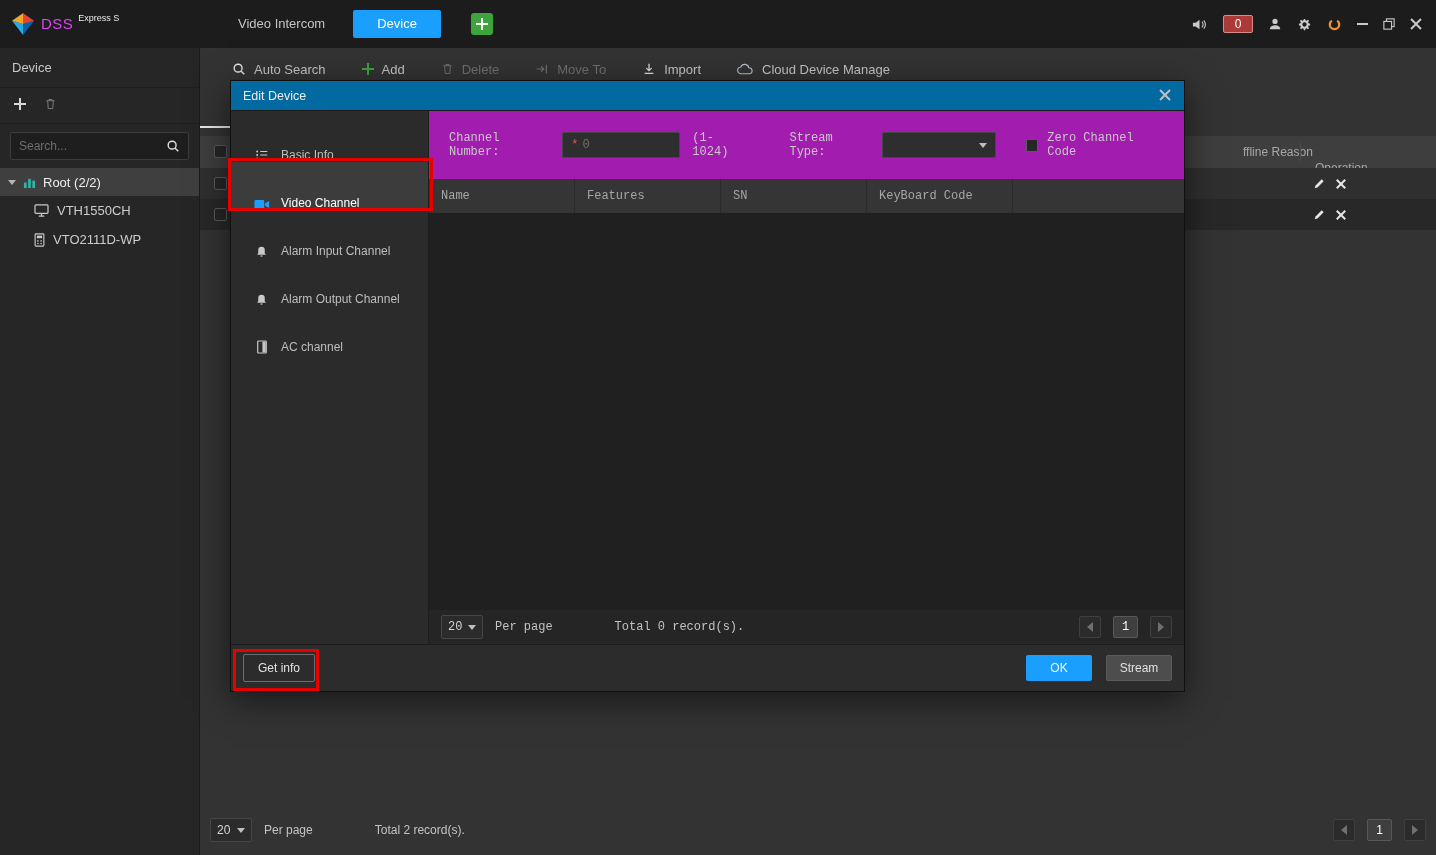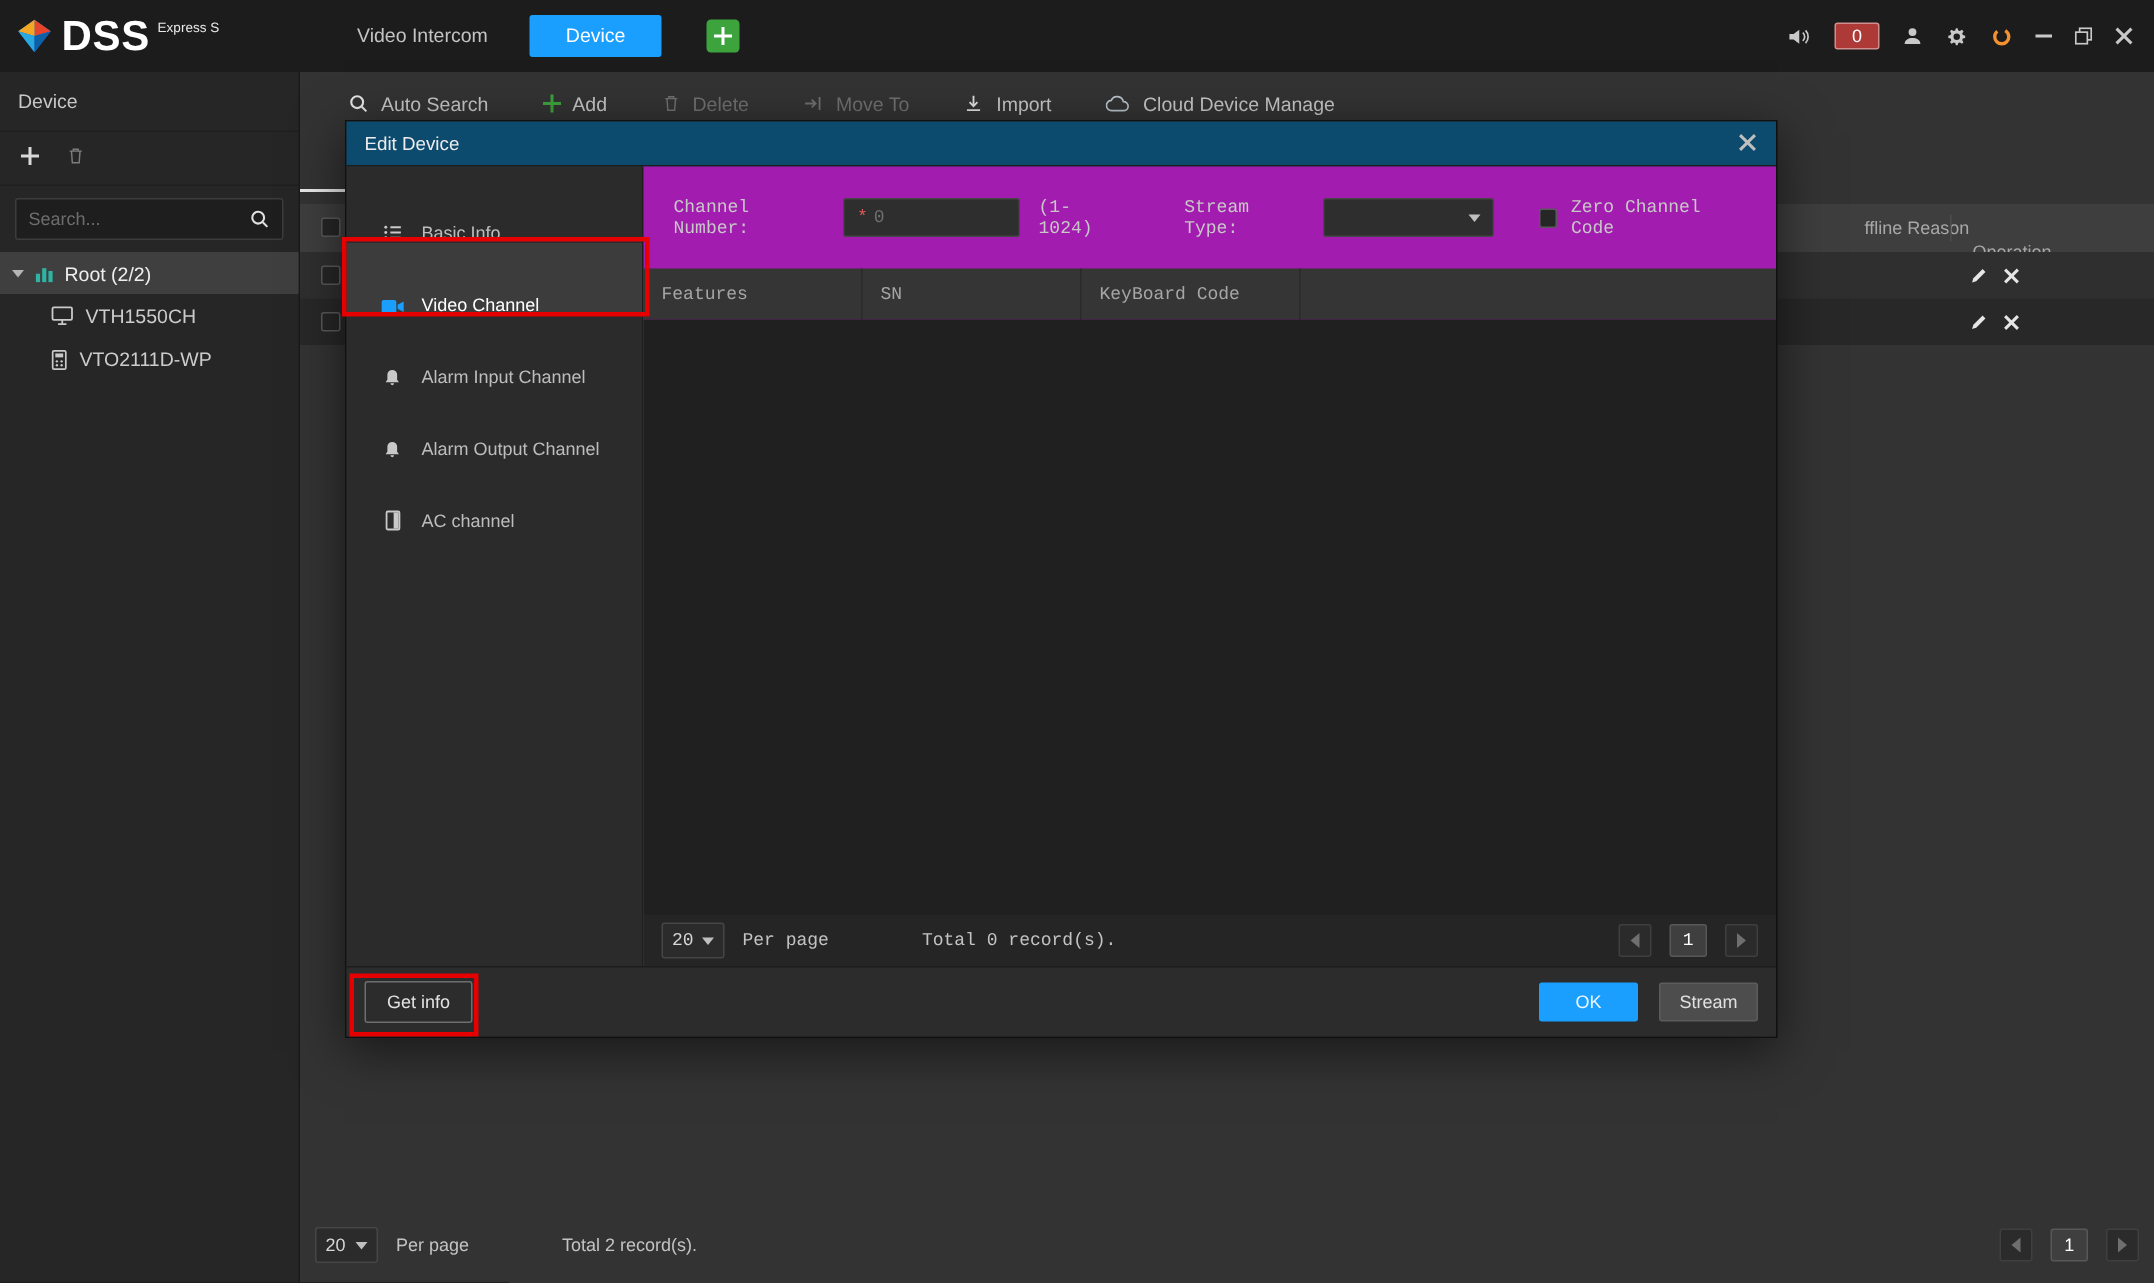--- a/index.html
+++ b/index.html
@@ -5,21 +5,21 @@
   * { margin:0; padding:0; box-sizing:border-box; }
   html,body { background:#111; }
   body { font-family:"Liberation Sans", sans-serif; }
   .screen { position:relative; width:1436px; height:855px; background:#333; overflow:hidden;
             color:#c8c8c8; font-size:12px; cursor:default; }
 
   
   .topbar { position:absolute; top:0; left:0; right:0; height:48px; background:#1c1c1c;
             display:flex; align-items:center; z-index:5; }
   .logo { width:200px; display:flex; align-items:flex-start; gap:5px; padding-left:10px; }
-  .logo-text { color:#ffffff; font-size:28px; font-weight:bold; letter-spacing:.5px; line-height:26px; }
+  .logo-text { color:#d946ef; font-size:15px; font-weight:normal; letter-spacing:.5px; line-height:26px; }
   .logo-sup { color:#e8e8e8; font-size:9px; margin-top:2px; }
   .tabs { display:flex; align-items:center; gap:16px; margin-left:26px; }
   .tab { color:#c4c4c4; font-size:13px; height:28px; line-height:28px; padding:0 12px; }
   .tab.active { background:#1a9fff; color:#fff; border-radius:2px; padding:0 24px; }
   .newtab { width:22px; height:22px; background:#3da33d; border-radius:3px; display:flex;
             align-items:center; justify-content:center; color:#fff; margin-left:14px; }
   .top-right { margin-left:auto; display:flex; align-items:center; gap:15px; padding-right:14px; color:#c9c9c9; }
   .tb-ic { display:flex; align-items:center; justify-content:center; }
   .badge { min-width:30px; height:18px; background:#ae3a37; border:1px solid #d08f8d; border-radius:2px;
            color:#fff; text-align:center; line-height:16px; font-size:12px; padding:0 4px; }
@@ -88,21 +88,21 @@
   .pg-right { margin-left:auto; display:flex; align-items:center; gap:12px; }
   .pg-btn { width:22px; height:22px; background:#2b2b2b; border:1px solid #3f3f3f; border-radius:2px;
             display:flex; align-items:center; justify-content:center; }
   .pg-num { width:25px; height:22px; background:#3f3f3f; border:1px solid #585858; border-radius:2px;
             color:#fff; display:flex; align-items:center; justify-content:center; }
   .total { margin-left:50px; }
 
   
   .modal { position:absolute; left:230px; top:80px; width:955px; height:612px; background:#262626;
            border:1px solid #101010; box-shadow:0 8px 32px rgba(0,0,0,.55); z-index:10; }
-  .modal-title { height:30px; background:#0c4a6e; display:flex; align-items:center; padding:0 12px;
+  .modal-title { height:30px; background:#0369a1; display:flex; align-items:center; padding:0 12px;
                  color:#ececec; font-size:12.5px; border-bottom:1px solid #1d1d1d; }
   .modal-close { margin-left:auto; color:#bfbfbf; display:flex; align-items:center; }
   .modal-close .close-ic { width:13px; height:13px; }
   .modal-body { position:absolute; top:30px; left:0; right:0; bottom:47px; display:flex; }
   .modal-nav { width:198px; background:#2b2b2b; border-right:1px solid #1e1e1e; padding-top:3px; }
   .nav-item { height:48px; display:flex; align-items:flex-end; gap:11px; padding-left:22px;
               color:#bdbdbd; font-size:12px; }
   .nav-item .ic { color:#c9c9c9; display:flex; width:17px; justify-content:center; }
   .nav-item.selected { background:#3c3c3c; color:#fff; }
   .nav-item.selected .ic { color:#1a9fff; }
@@ -403,20 +403,21 @@
             <span></span>
             <span class="caret-down"></span>
           </div>
           <div class="zc">
             <span class="cb"></span>
             <span>Zero Channel Code</span>
           </div>
         </div>
 
         <div class="mtable-head">
+          <span class="mth">Name</span>
           <span class="mth">Features</span>
           <span class="mth">SN</span>
           <span class="mth">KeyBoard Code</span>
           <span class="mth sliver"></span>
         </div>
         <div class="mtable-body"></div>
 
         <div class="pagebar mpagebar">
           <div class="pgsel">
             <span>20</span>

